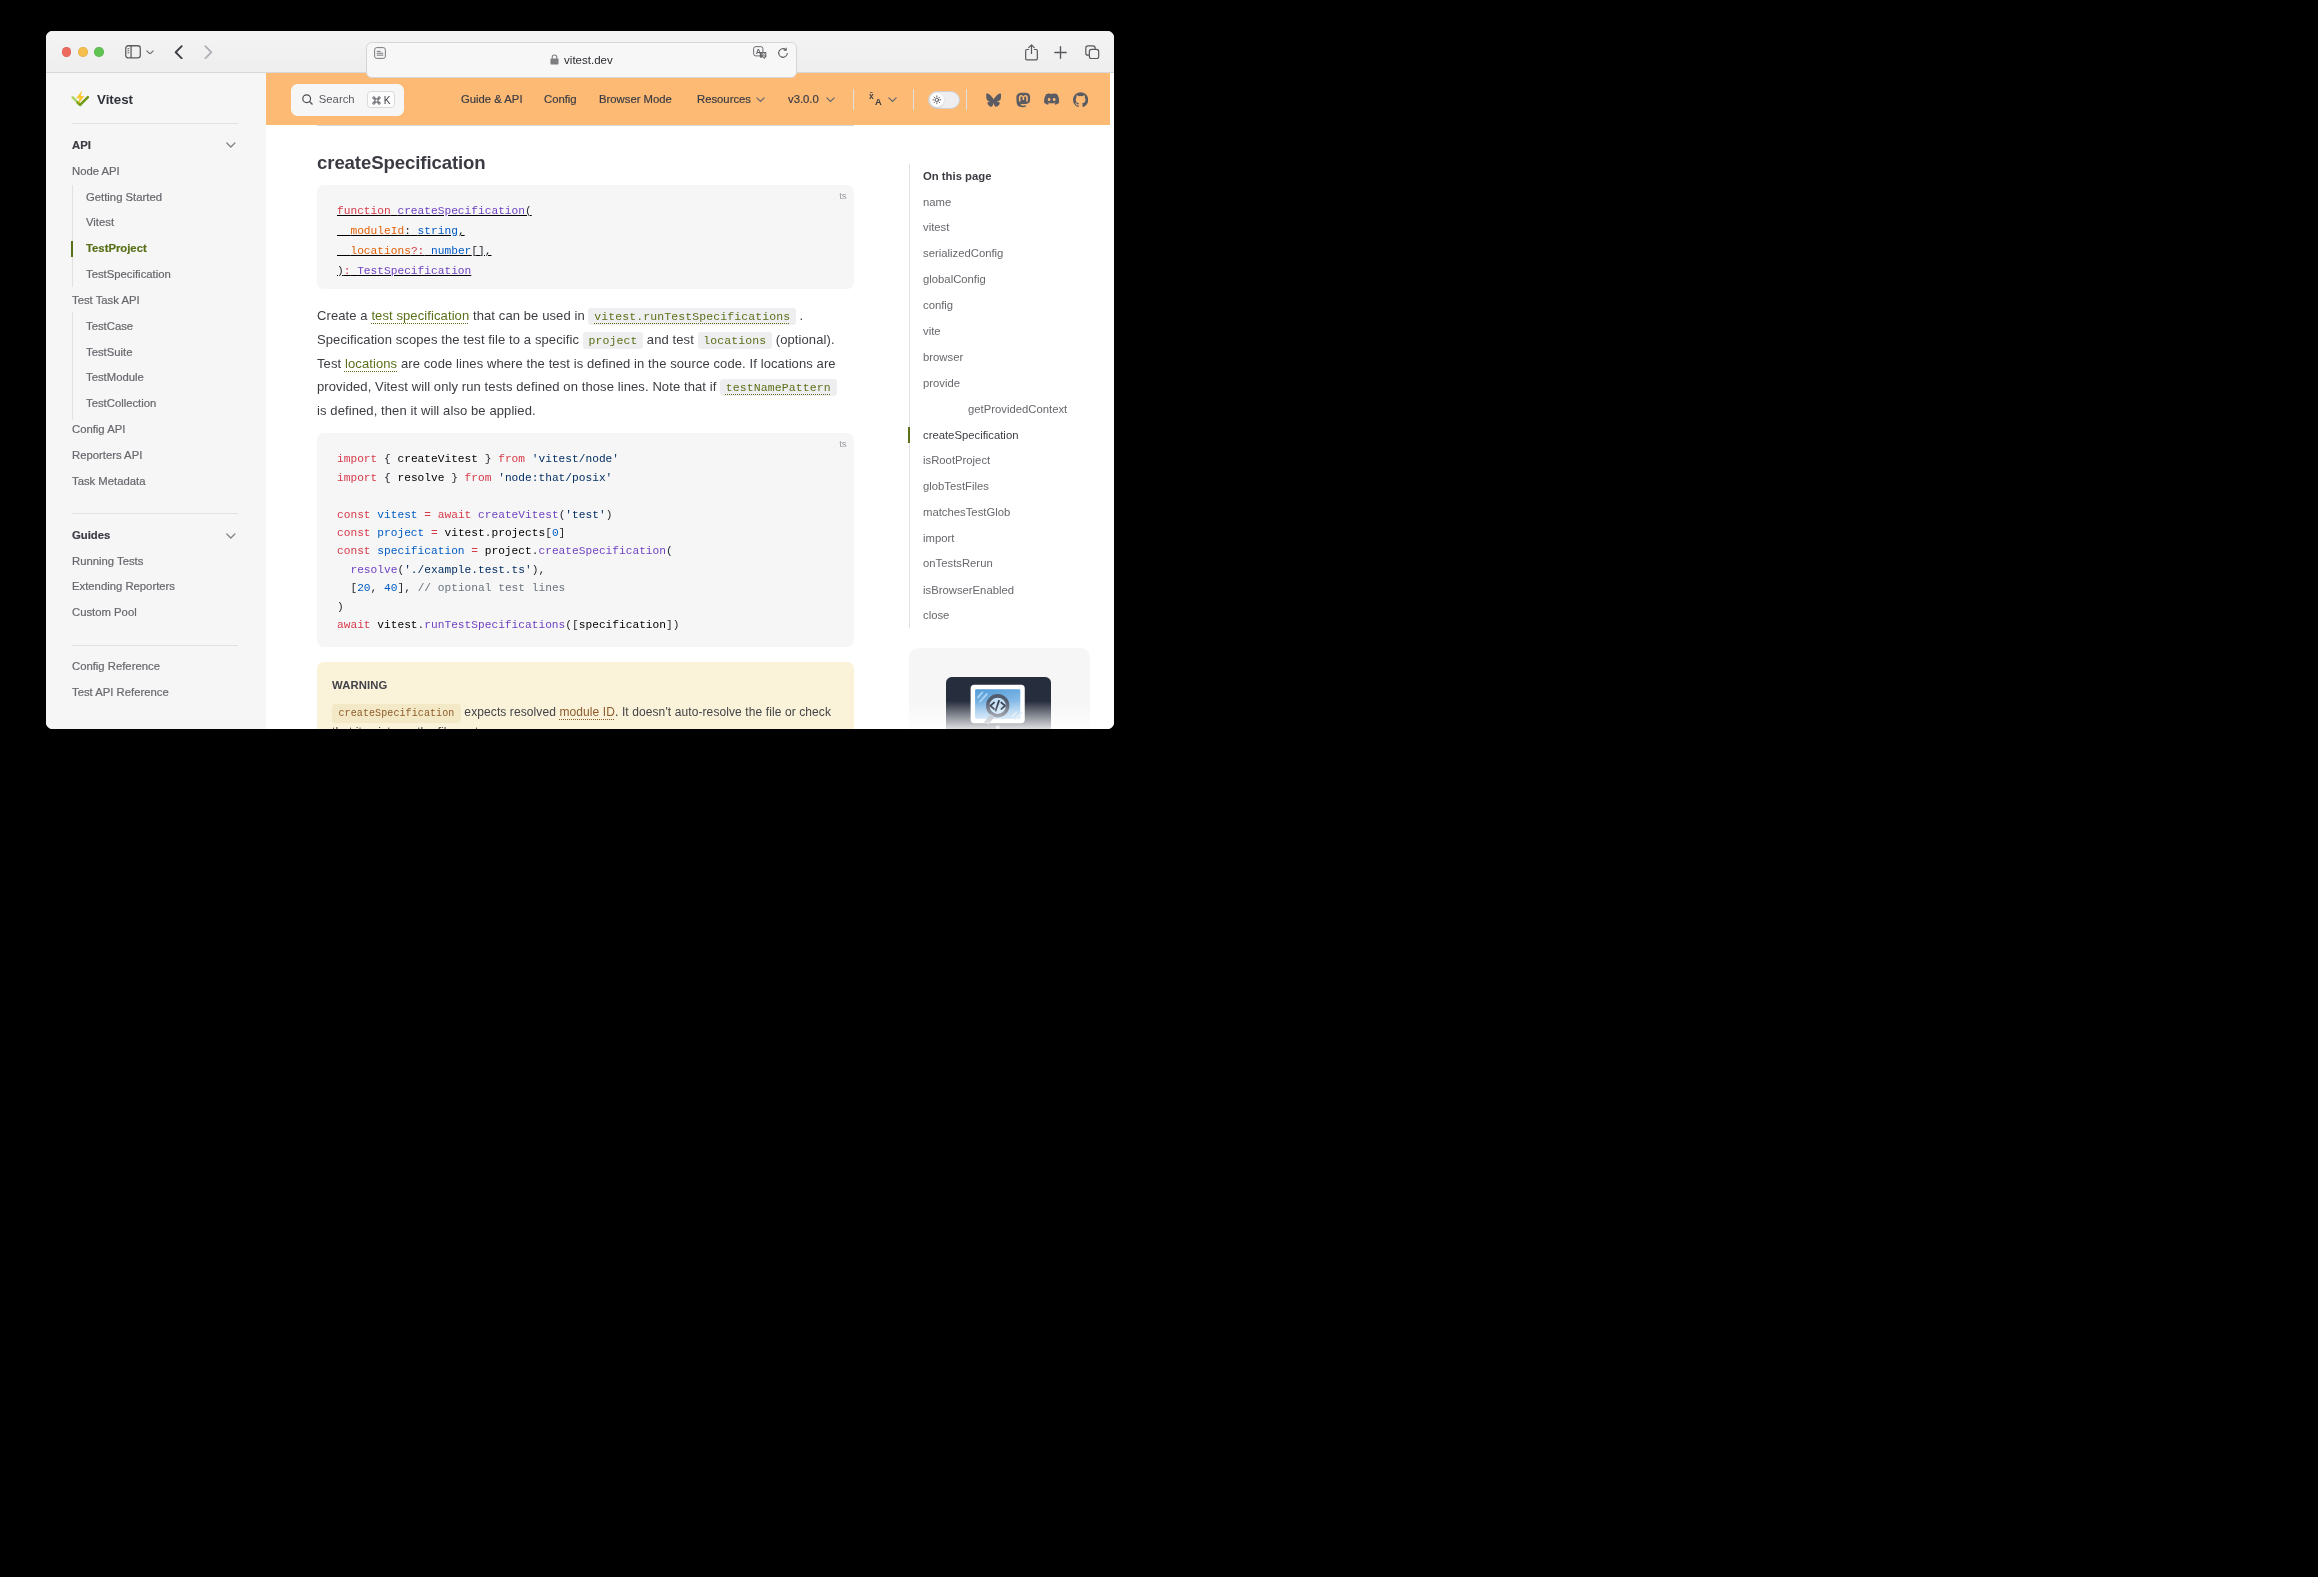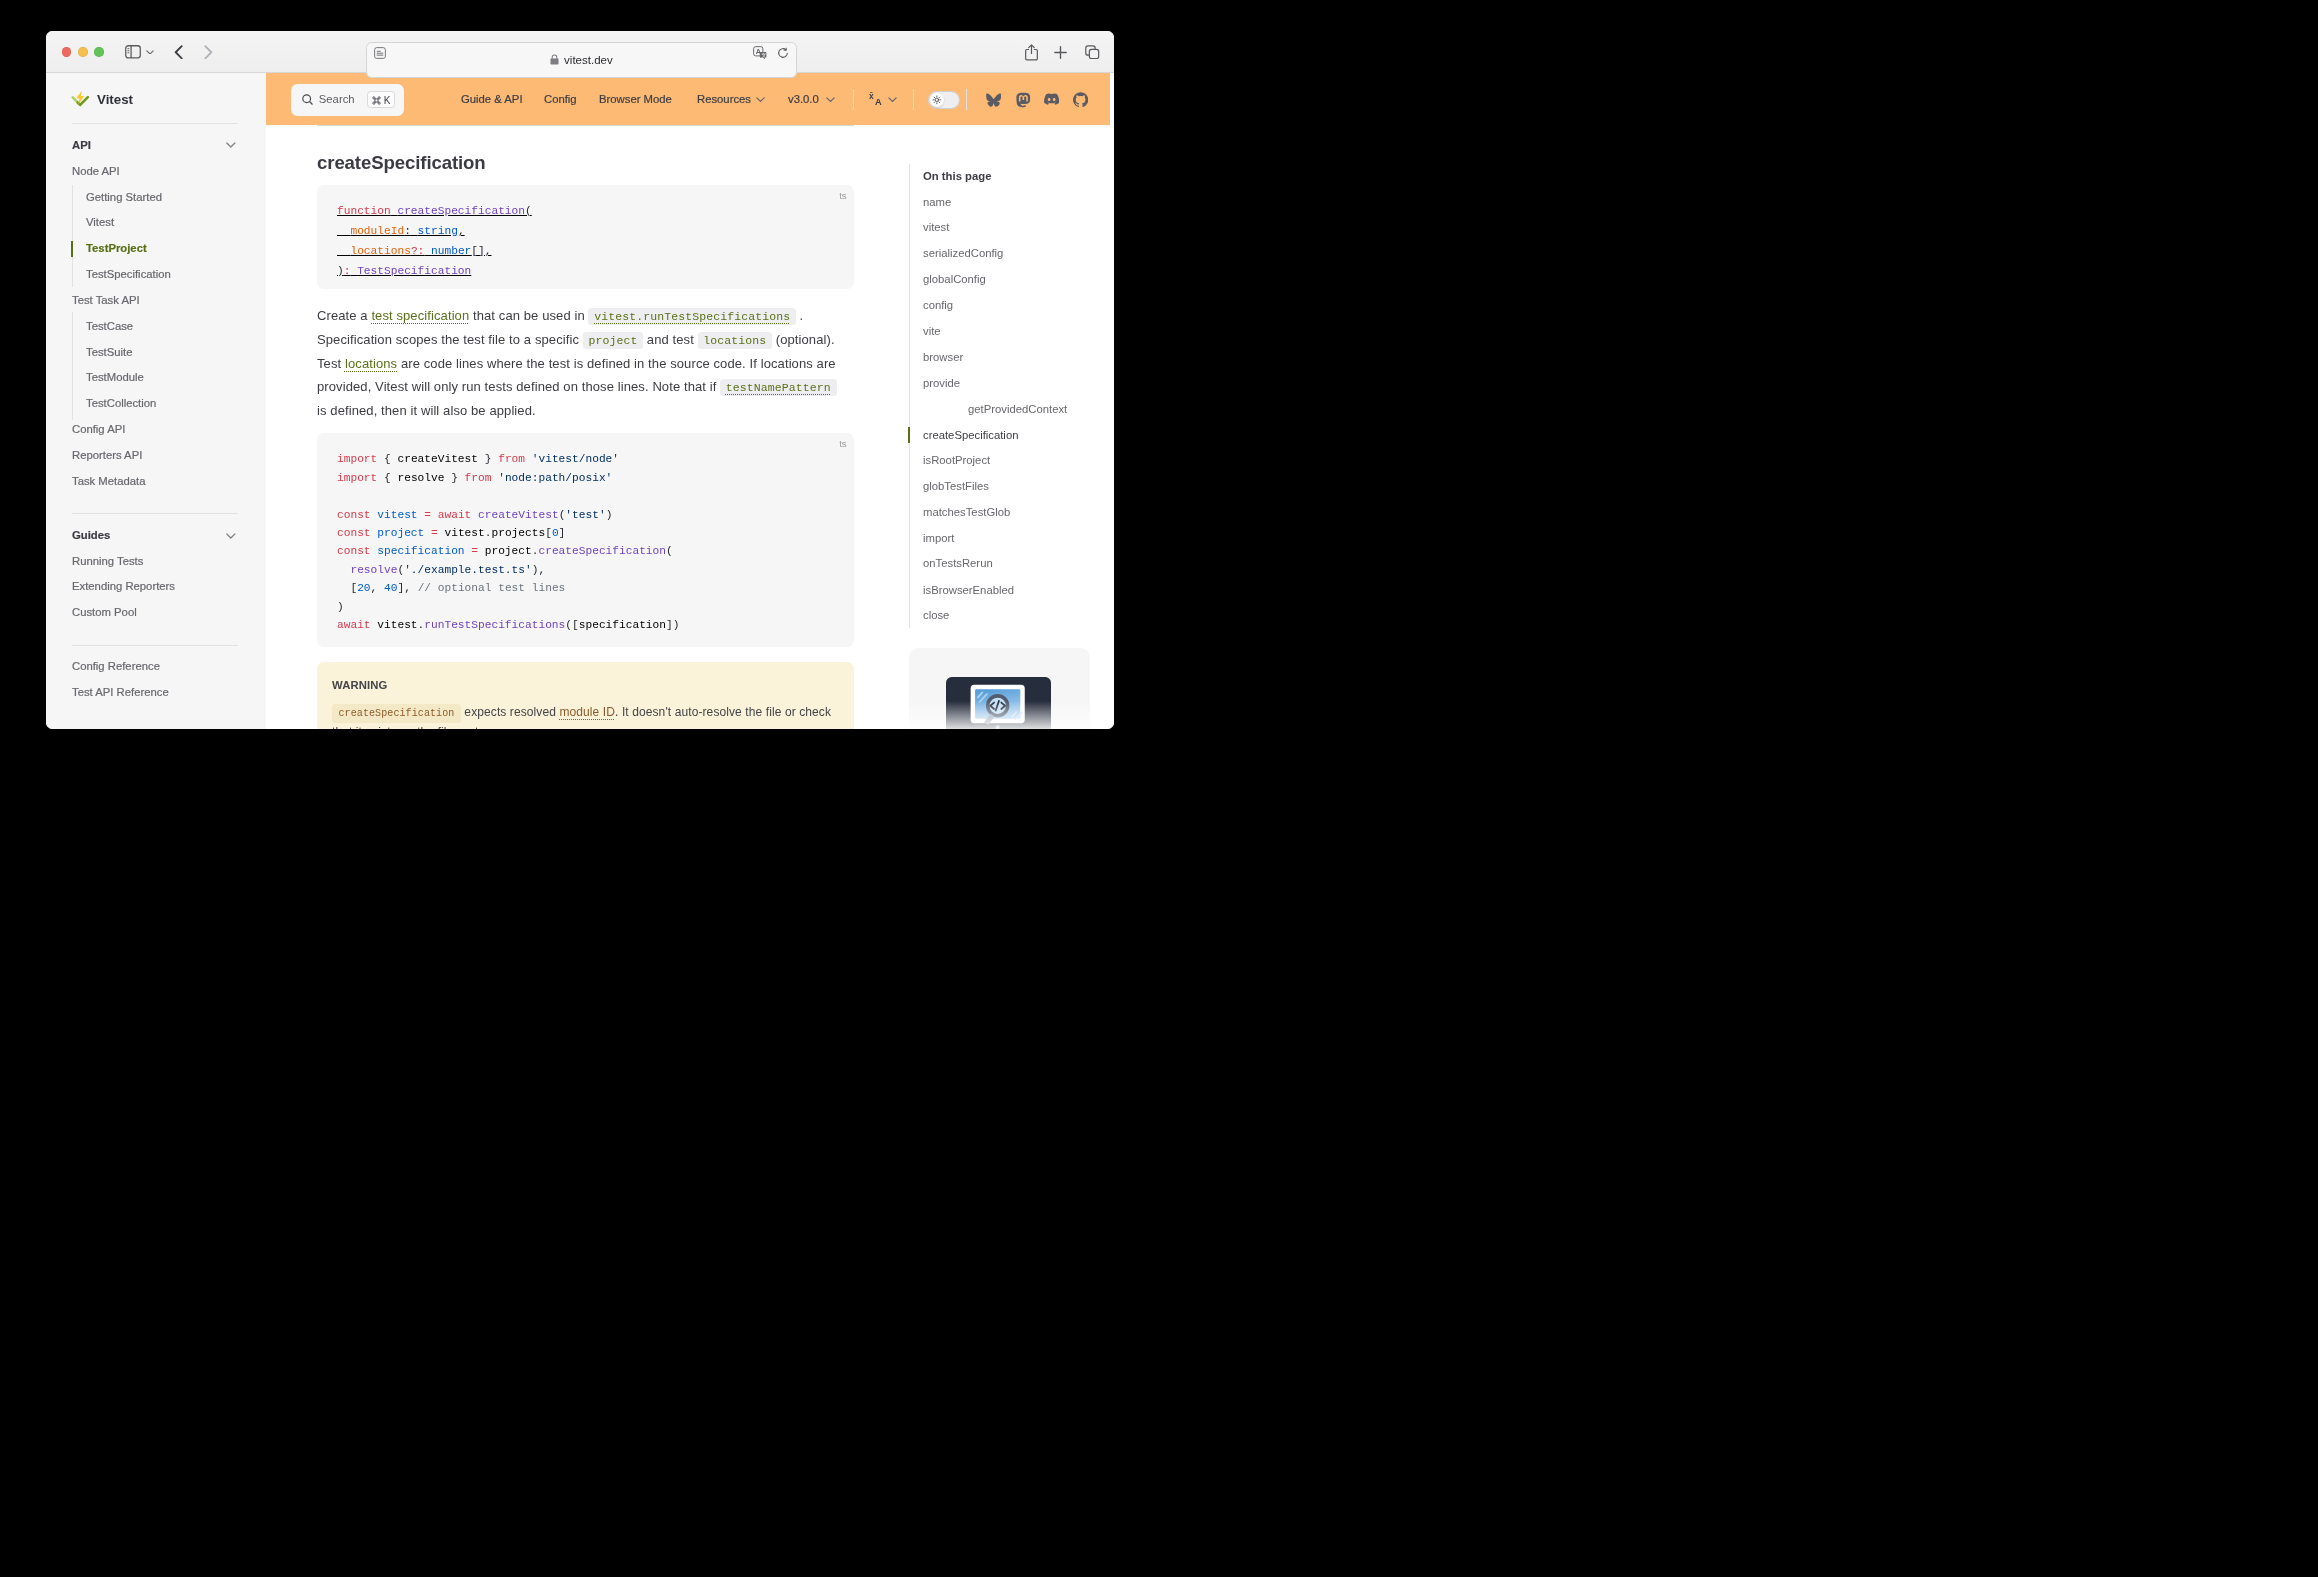--- a/index.html
+++ b/index.html
@@ -173,21 +173,21 @@
       Create a <a class="gl">test specification</a> that can be used in <span class="chip gl">vitest.runTestSpecifications</span> .<br>
       Specification scopes the test file to a specific <span class="chip">project</span> and test <span class="chip">locations</span> (optional).<br>
       Test <a class="gl">locations</a> are code lines where the test is defined in the source code. If locations are<br>
       provided, Vitest will only run tests defined on those lines. Note that if <span class="chip gl">testNamePattern</span><br>
       is defined, then it will also be applied.
     </div>
 
     <div class="codeblock" style="top:308px; height:214px;">
       <div class="lang">ts</div>
       <pre style="padding:17.4px 0 0 20px; line-height:18.4px;"><span class="k">import</span> <span class="p">{</span> createVitest <span class="p">}</span> <span class="k">from</span> <span class="s">'vitest/node'</span>
-<span class="k">import</span> <span class="p">{</span> resolve <span class="p">}</span> <span class="k">from</span> <span class="s">'node:path/posix'</span>
+<span class="k">import</span> <span class="p">{</span> resolve <span class="p">}</span> <span class="k">from</span> <span class="s">'node:that/posix'</span>
 
 <span class="k">const</span> <span class="v">vitest</span> <span class="k">=</span> <span class="k">await</span> <span class="f">createVitest</span><span class="p">(</span><span class="s">'test'</span><span class="p">)</span>
 <span class="k">const</span> <span class="v">project</span> <span class="k">=</span> vitest<span class="p">.</span>projects<span class="p">[</span><span class="v">0</span><span class="p">]</span>
 <span class="k">const</span> <span class="v">specification</span> <span class="k">=</span> project<span class="p">.</span><span class="f">createSpecification</span><span class="p">(</span>
   <span class="f">resolve</span><span class="p">(</span><span class="s">'./example.test.ts'</span><span class="p">),</span>
   <span class="p">[</span><span class="v">20</span><span class="p">,</span> <span class="v">40</span><span class="p">],</span> <span class="c">// optional test lines</span>
 <span class="p">)</span>
 <span class="k">await</span> vitest<span class="p">.</span><span class="f">runTestSpecifications</span><span class="p">([</span>specification<span class="p">])</span></pre>
     </div>
 

